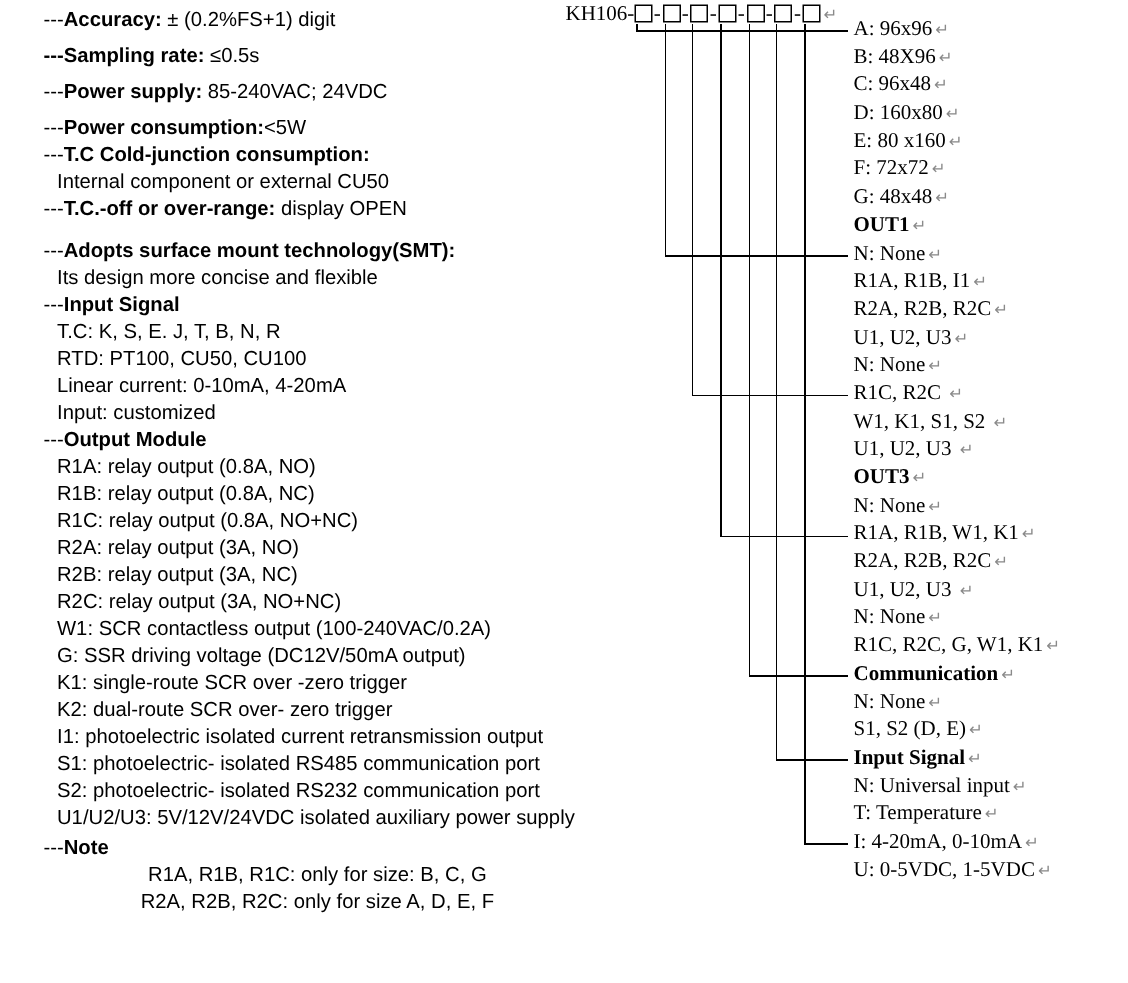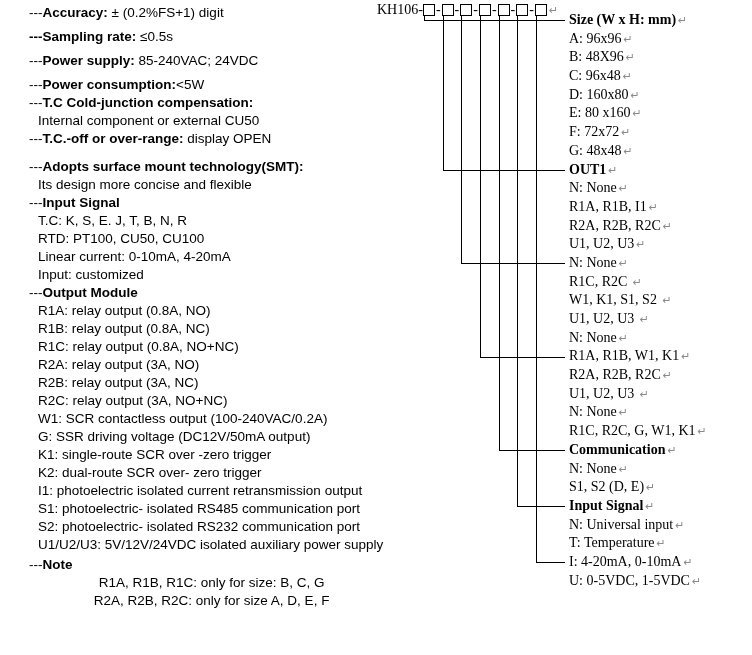--- a/index.html
+++ b/index.html
@@ -65,21 +65,21 @@
 </style>
 </head>
 <body>
 
 <div class="screen">
   <div class="specs" id="specs">
       <div class="spec-line"><span>---</span><span class="b">Accuracy:</span><span> ± (0.2%FS+1) digit</span></div>
       <div class="spec-line" style="margin-top: 6px;"><span class="b">---Sampling rate:</span><span> ≤0.5s</span></div>
       <div class="spec-line" style="margin-top: 6px;"><span>---</span><span class="b">Power supply:</span><span> 85-240VAC; 24VDC</span></div>
       <div class="spec-line" style="margin-top: 6px;"><span>---</span><span class="b">Power consumption:</span><span>&lt;5W</span></div>
-      <div class="spec-line"><span>---</span><span class="b">T.C Cold-junction compensation:</span></div>
+      <div class="spec-line"><span>---</span><span class="b">T.C Cold-junction consumption:</span></div>
       <div class="spec-line ind1"><span>Internal component or external CU50</span></div>
       <div class="spec-line"><span>---</span><span class="b">T.C.-off or over-range:</span><span> display OPEN</span></div>
       <div class="spec-line" style="margin-top: 10px;"><span>---</span><span class="b">Adopts surface mount technology(SMT):</span></div>
       <div class="spec-line ind1"><span>Its design more concise and flexible</span></div>
       <div class="spec-line"><span>---</span><span class="b">Input Signal</span></div>
       <div class="spec-line ind1"><span>T.C: K, S, E. J, T, B, N, R</span></div>
       <div class="spec-line ind1"><span>RTD: PT100, CU50, CU100</span></div>
       <div class="spec-line ind1"><span>Linear current: 0-10mA, 4-20mA</span></div>
       <div class="spec-line ind1"><span>Input: customized</span></div>
       <div class="spec-line"><span>---</span><span class="b">Output Module</span></div>
@@ -100,37 +100,37 @@
       <div class="spec-line" style="margin-top: 2px;"><span>---</span><span class="b">Note</span></div>
       <div class="spec-line ind2"><span>R1A, R1B, R1C: only for size: B, C, G</span></div>
       <div class="spec-line ind2"><span>R2A, R2B, R2C: only for size A, D, E, F</span></div>
     </div>
 
   <div class="model-line" id="modelLine">
     <span>KH106-</span><span id="boxesWrap"><span class="code-box"></span><span class="dash">-</span><span class="code-box"></span><span class="dash">-</span><span class="code-box"></span><span class="dash">-</span><span class="code-box"></span><span class="dash">-</span><span class="code-box"></span><span class="dash">-</span><span class="code-box"></span><span class="dash">-</span><span class="code-box"></span><span class="ret">↵</span></span>
   </div>
 
   <div class="categories" id="categories">
-      <div class="cat-line header-line"><span class="cat-title">Size (W x H: mm)</span><span class="ret">↵</span></div>
       <div class="cat-line"><span>A: 96x96</span><span class="ret">↵</span></div>
       <div class="cat-line"><span>B: 48X96</span><span class="ret">↵</span></div>
       <div class="cat-line"><span>C: 96x48</span><span class="ret">↵</span></div>
       <div class="cat-line"><span>D: 160x80</span><span class="ret">↵</span></div>
       <div class="cat-line"><span>E: 80 x160</span><span class="ret">↵</span></div>
       <div class="cat-line"><span>F: 72x72</span><span class="ret">↵</span></div>
       <div class="cat-line"><span>G: 48x48</span><span class="ret">↵</span></div>
       <div class="cat-line header-line"><span class="cat-title">OUT1</span><span class="ret">↵</span></div>
       <div class="cat-line"><span>N: None</span><span class="ret">↵</span></div>
       <div class="cat-line"><span>R1A, R1B, I1</span><span class="ret">↵</span></div>
       <div class="cat-line"><span>R2A, R2B, R2C</span><span class="ret">↵</span></div>
       <div class="cat-line"><span>U1, U2, U3</span><span class="ret">↵</span></div>
       <div class="cat-line"><span>N: None</span><span class="ret">↵</span></div>
       <div class="cat-line"><span>R1C, R2C </span><span class="ret">↵</span></div>
       <div class="cat-line"><span>W1, K1, S1, S2 </span><span class="ret">↵</span></div>
       <div class="cat-line"><span>U1, U2, U3 </span><span class="ret">↵</span></div>
+      <div class="cat-line header-line"><span class="cat-title">OUT3</span><span class="ret">↵</span></div>
       <div class="cat-line"><span>N: None</span><span class="ret">↵</span></div>
       <div class="cat-line"><span>R1A, R1B, W1, K1</span><span class="ret">↵</span></div>
       <div class="cat-line"><span>R2A, R2B, R2C</span><span class="ret">↵</span></div>
       <div class="cat-line"><span>U1, U2, U3 </span><span class="ret">↵</span></div>
       <div class="cat-line"><span>N: None</span><span class="ret">↵</span></div>
       <div class="cat-line"><span>R1C, R2C, G, W1, K1</span><span class="ret">↵</span></div>
       <div class="cat-line header-line"><span class="cat-title">Communication</span><span class="ret">↵</span></div>
       <div class="cat-line"><span>N: None</span><span class="ret">↵</span></div>
       <div class="cat-line"><span>S1, S2 (D, E)</span><span class="ret">↵</span></div>
       <div class="cat-line header-line"><span class="cat-title">Input Signal</span><span class="ret">↵</span></div>

